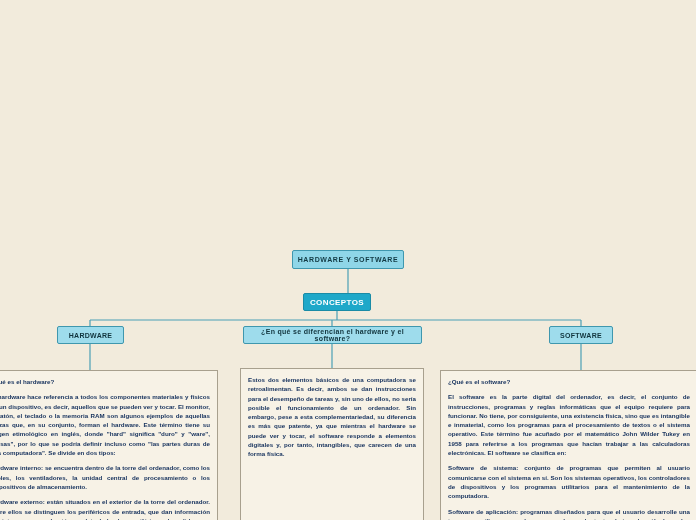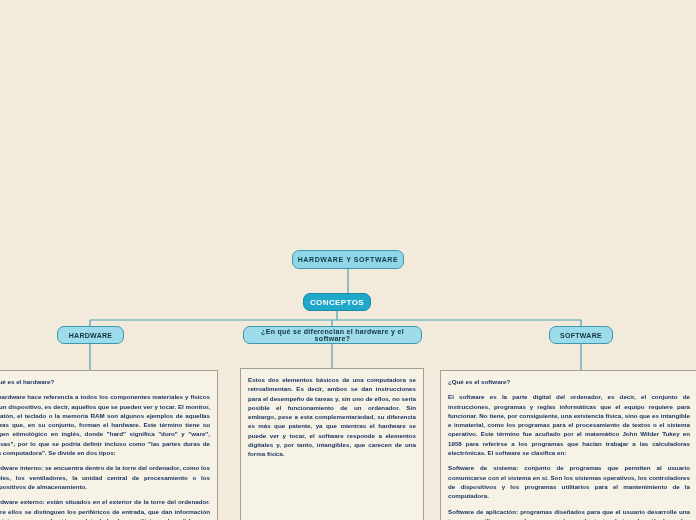--- a/index.html
+++ b/index.html
@@ -19,21 +19,21 @@
     position: absolute;
     left: 0;
     top: 0;
     width: 696px;
     height: 520px;
   }
 
   .node {
     position: absolute;
     box-sizing: border-box;
-    border-radius: 7px;
+    border-radius: 2px;
     border: 1px solid #4a9fb5;
     text-align: center;
     display: flex;
     align-items: center;
     justify-content: center;
   }
 
   .node-root {
     background: #8fd6e8;
     border: 1px solid #3f97ae;

